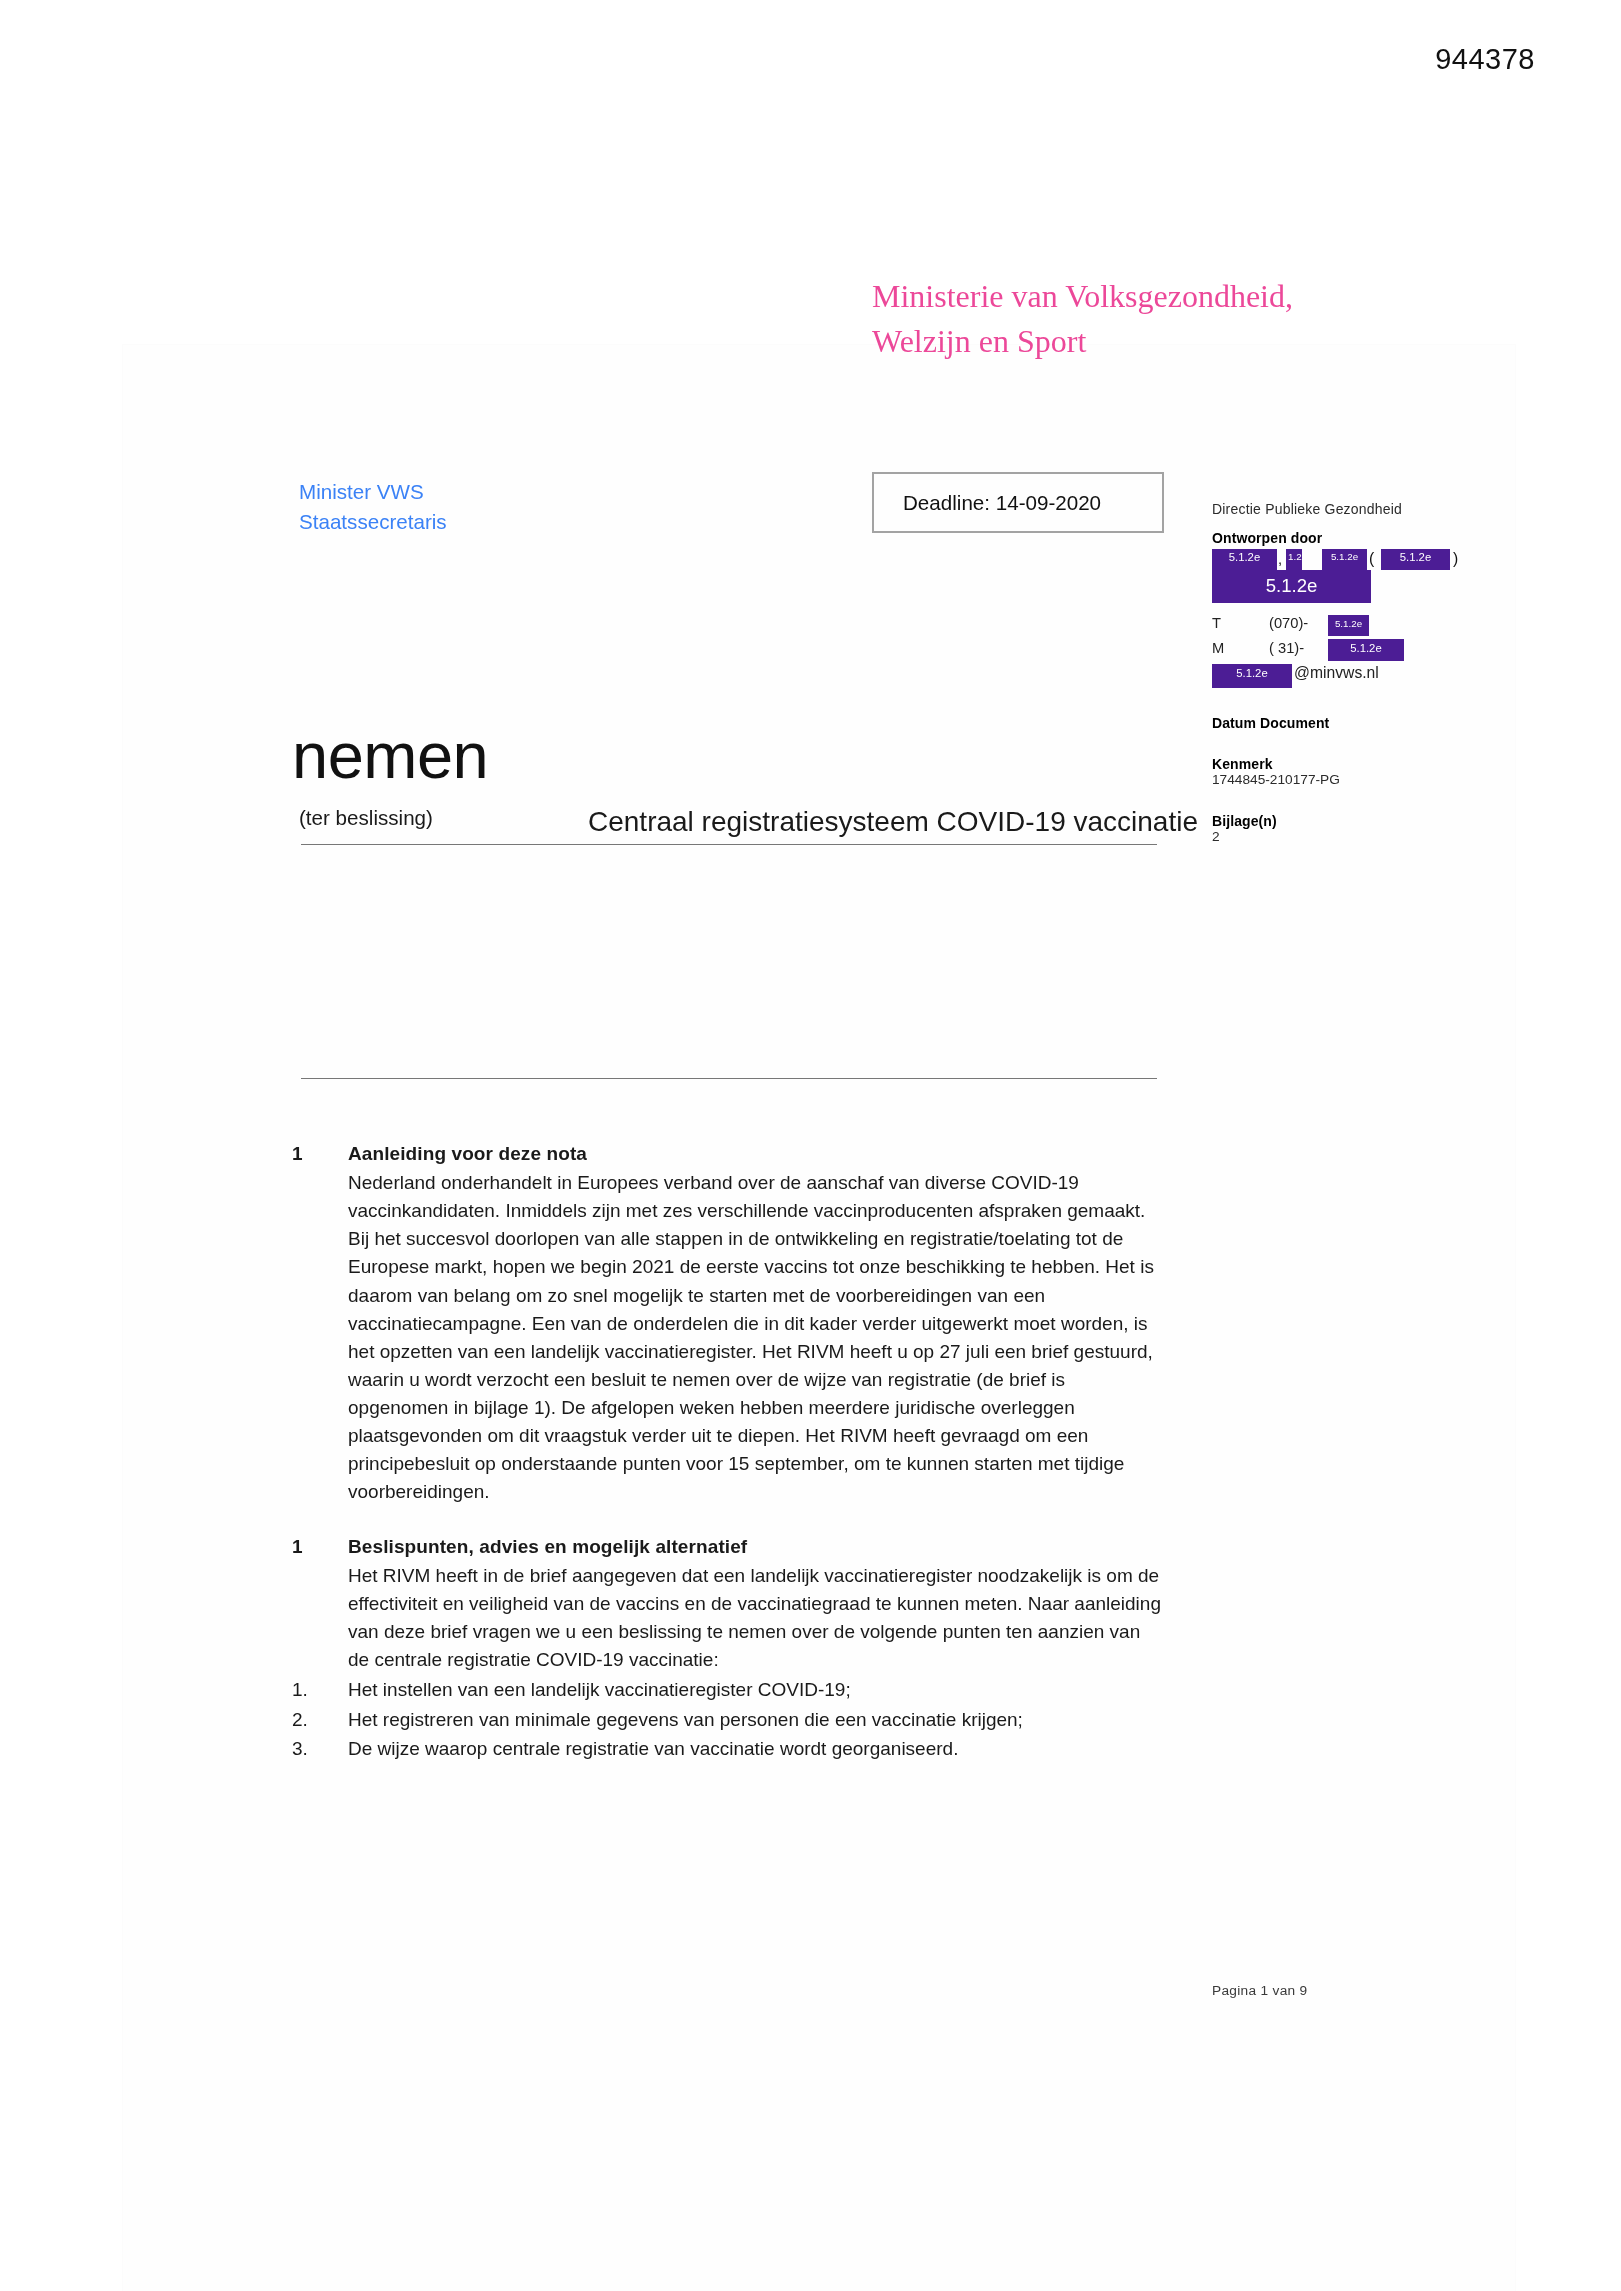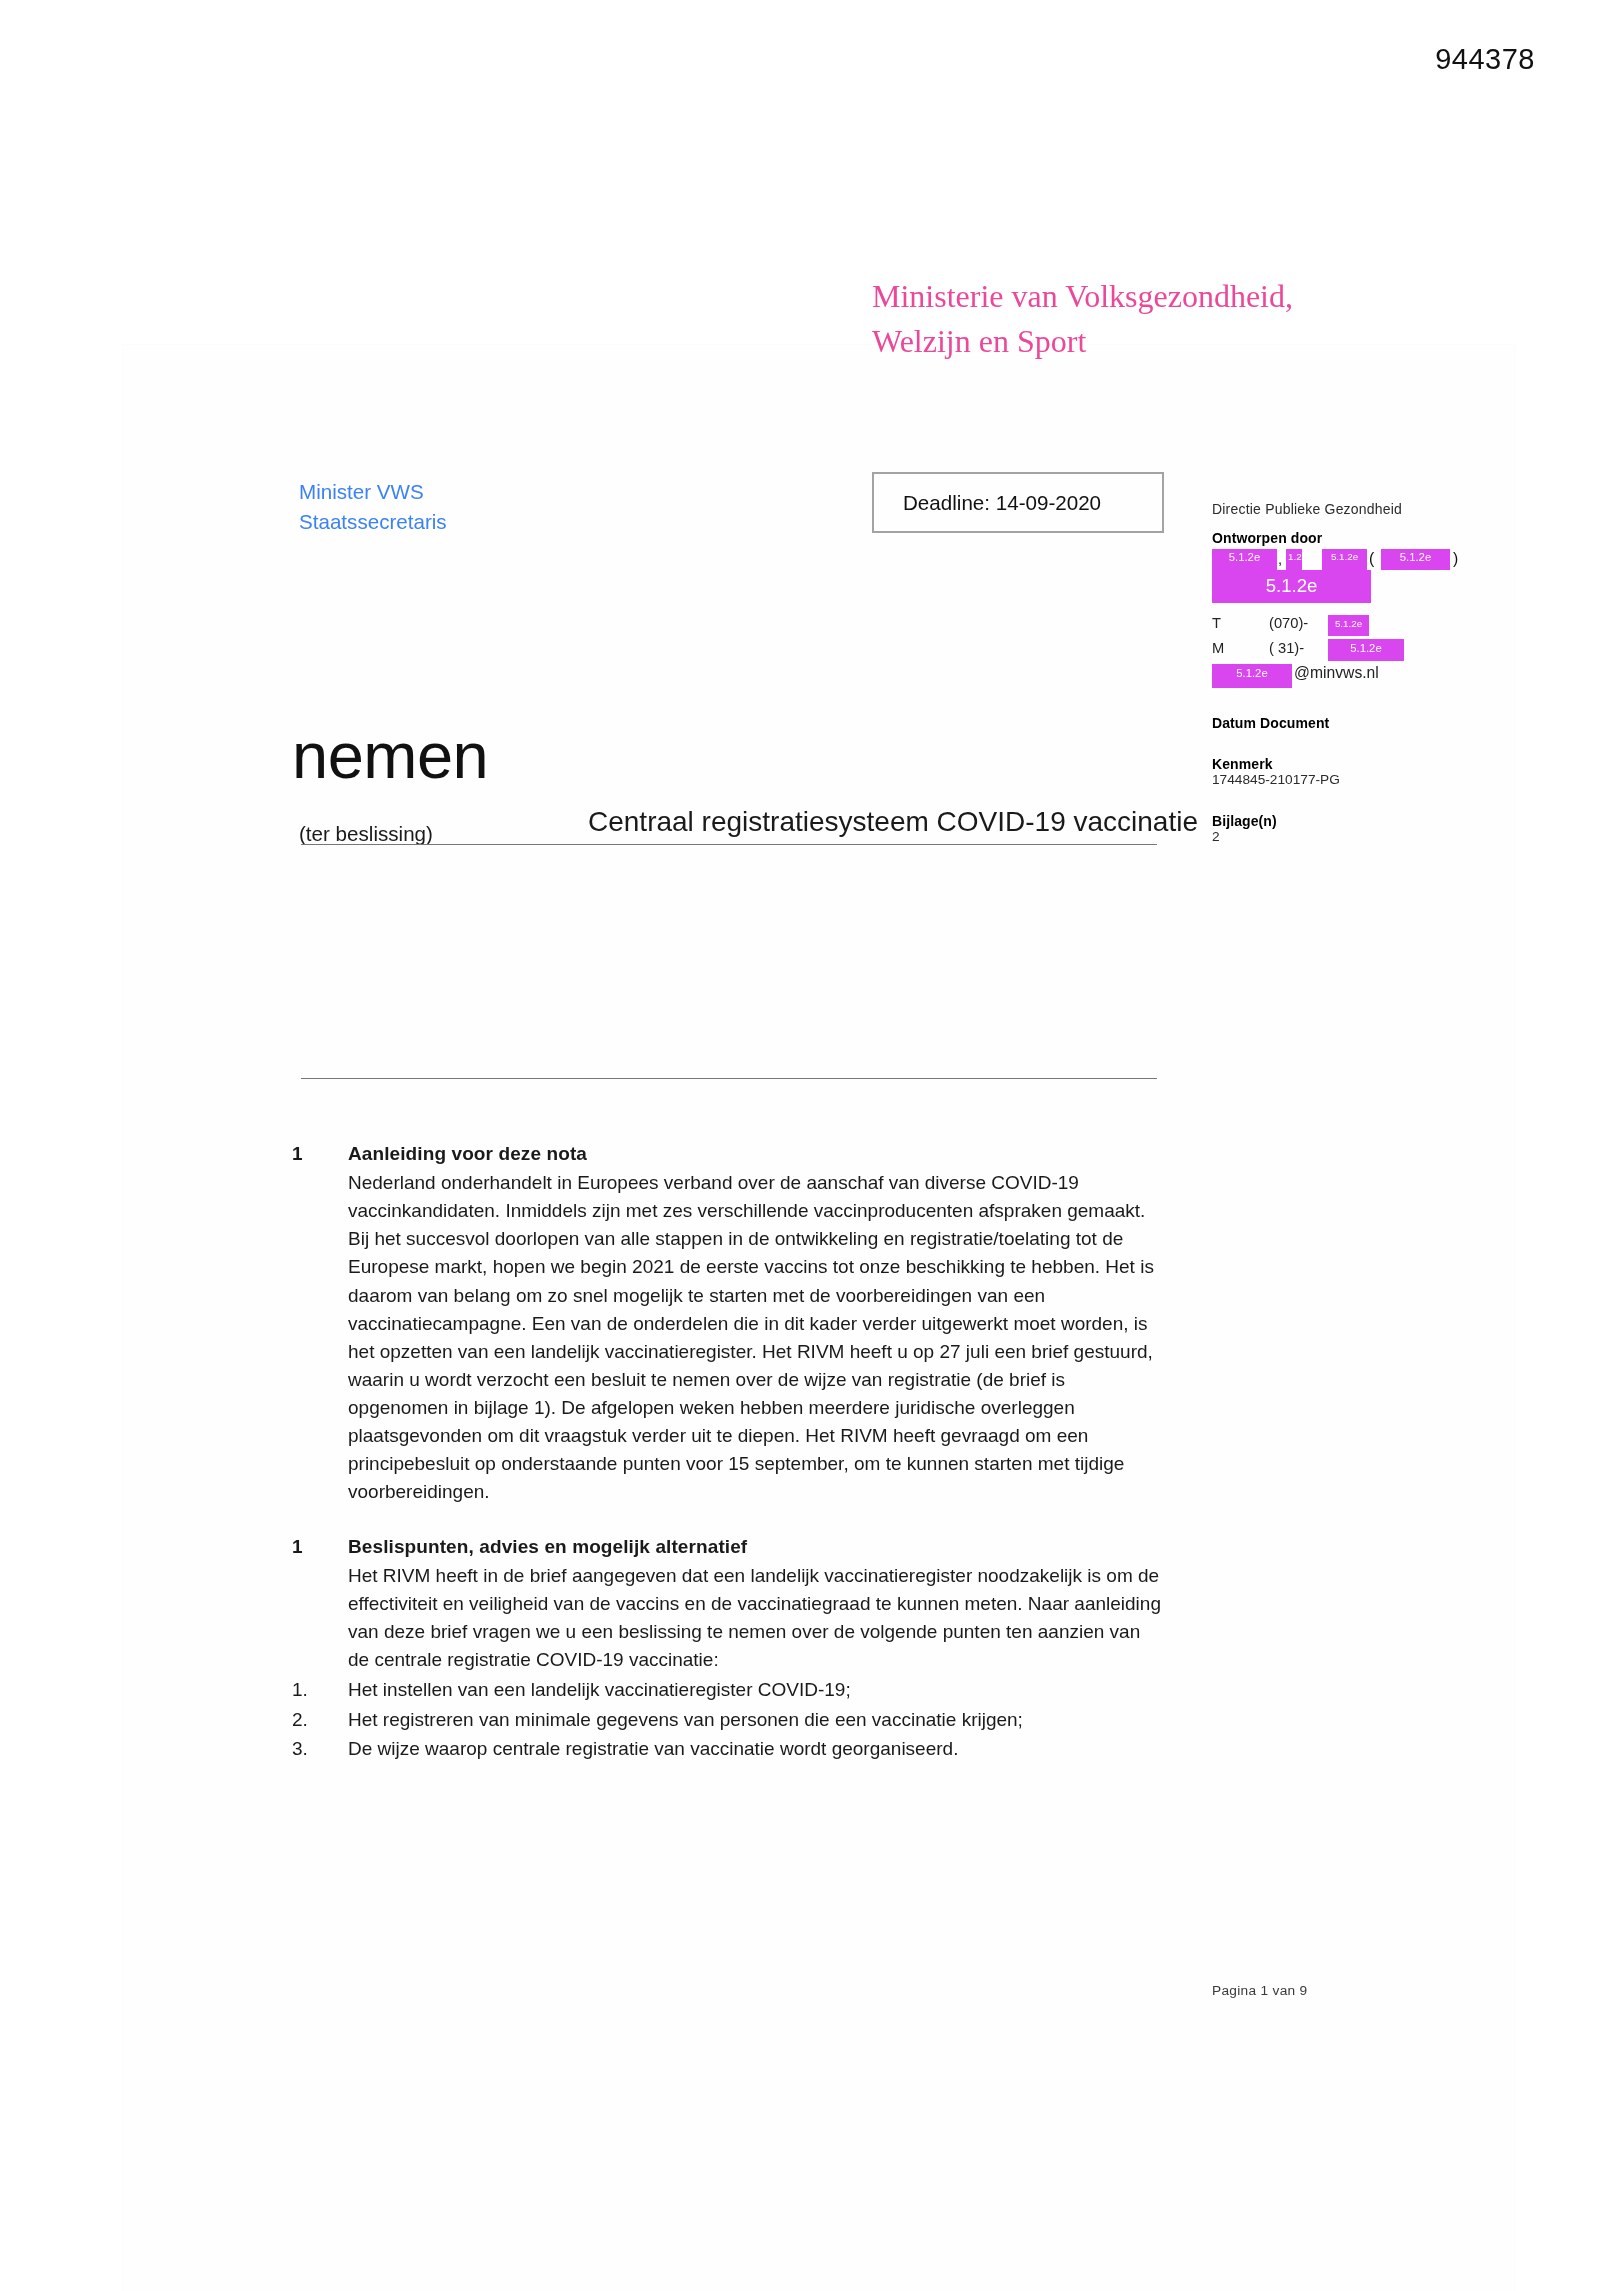--- a/index.html
+++ b/index.html
@@ -95,21 +95,21 @@
   }
   .meta-value {
     font-size: 13.7px;
     color: #2b2b2b;
   }
   .meta-block { margin-bottom: 25.5px; }
 
   
   .redact {
     display: inline-block;
-    background: #d946ef;
+    background: #4c1d95;
     color: #ffffff;
     text-align: center;
     font-size: 11.3px;
     line-height: 1;
     vertical-align: middle;
     padding: 3.9px 2px;
     box-sizing: border-box;
   }
 
   .ontworpen-rows {
@@ -152,21 +152,20 @@
     letter-spacing: -0.5px;
     color: #111;
     line-height: 1;
   }
   .nota-sub {
     position: absolute;
     left: 299px;
     top: 806px;
     font-size: 20.6px;
     color: #1a1a1a;
-    margin-top: 16px;
   }
   .nota-subject {
     position: absolute;
     left: 588px;
     top: 806px;
     font-size: 28px;
     color: #1a1a1a;
   }
 
   .rule {

